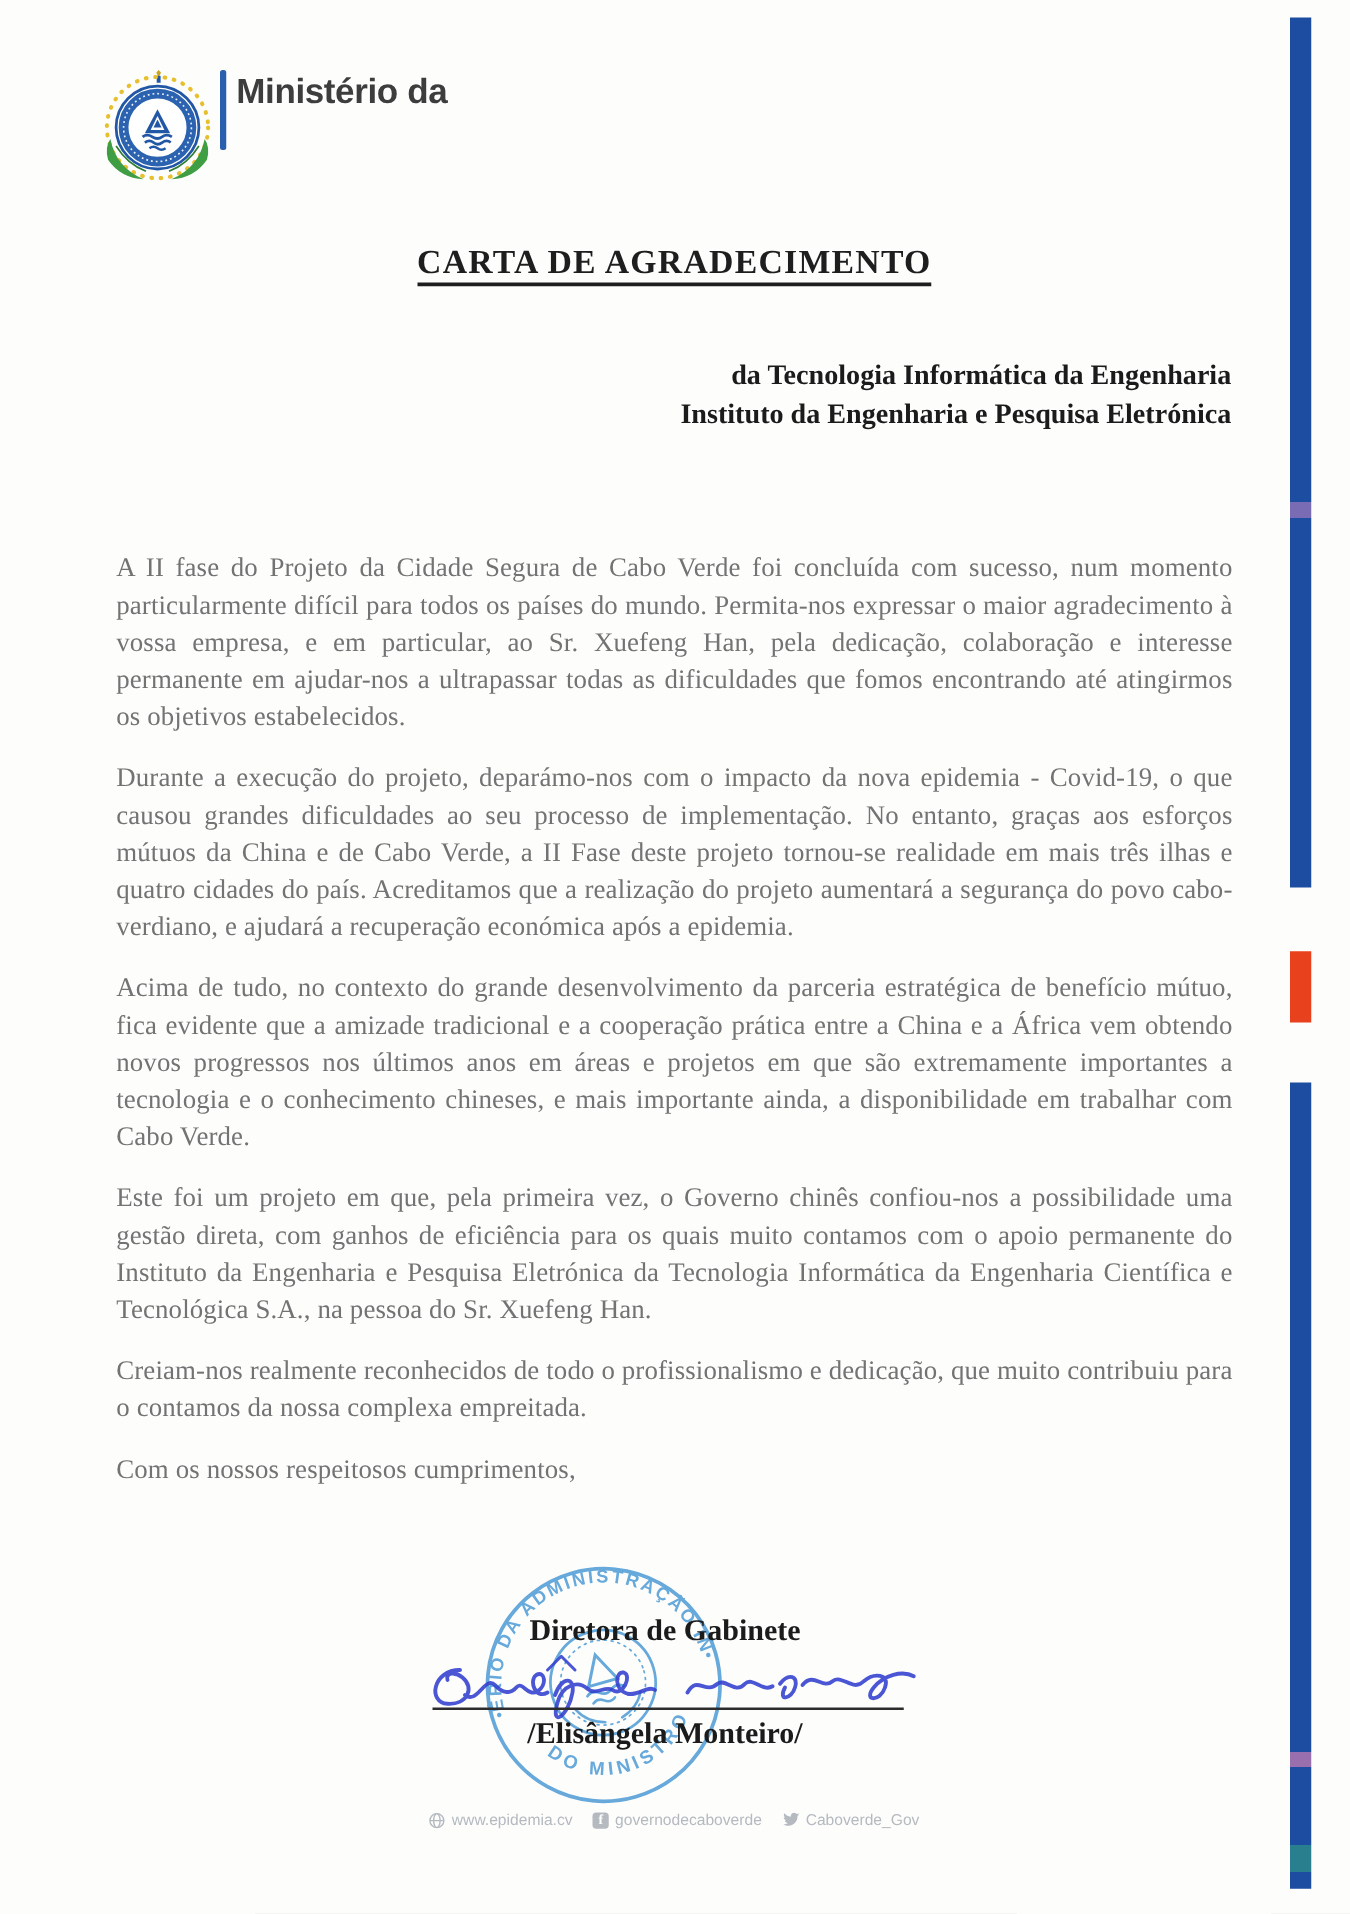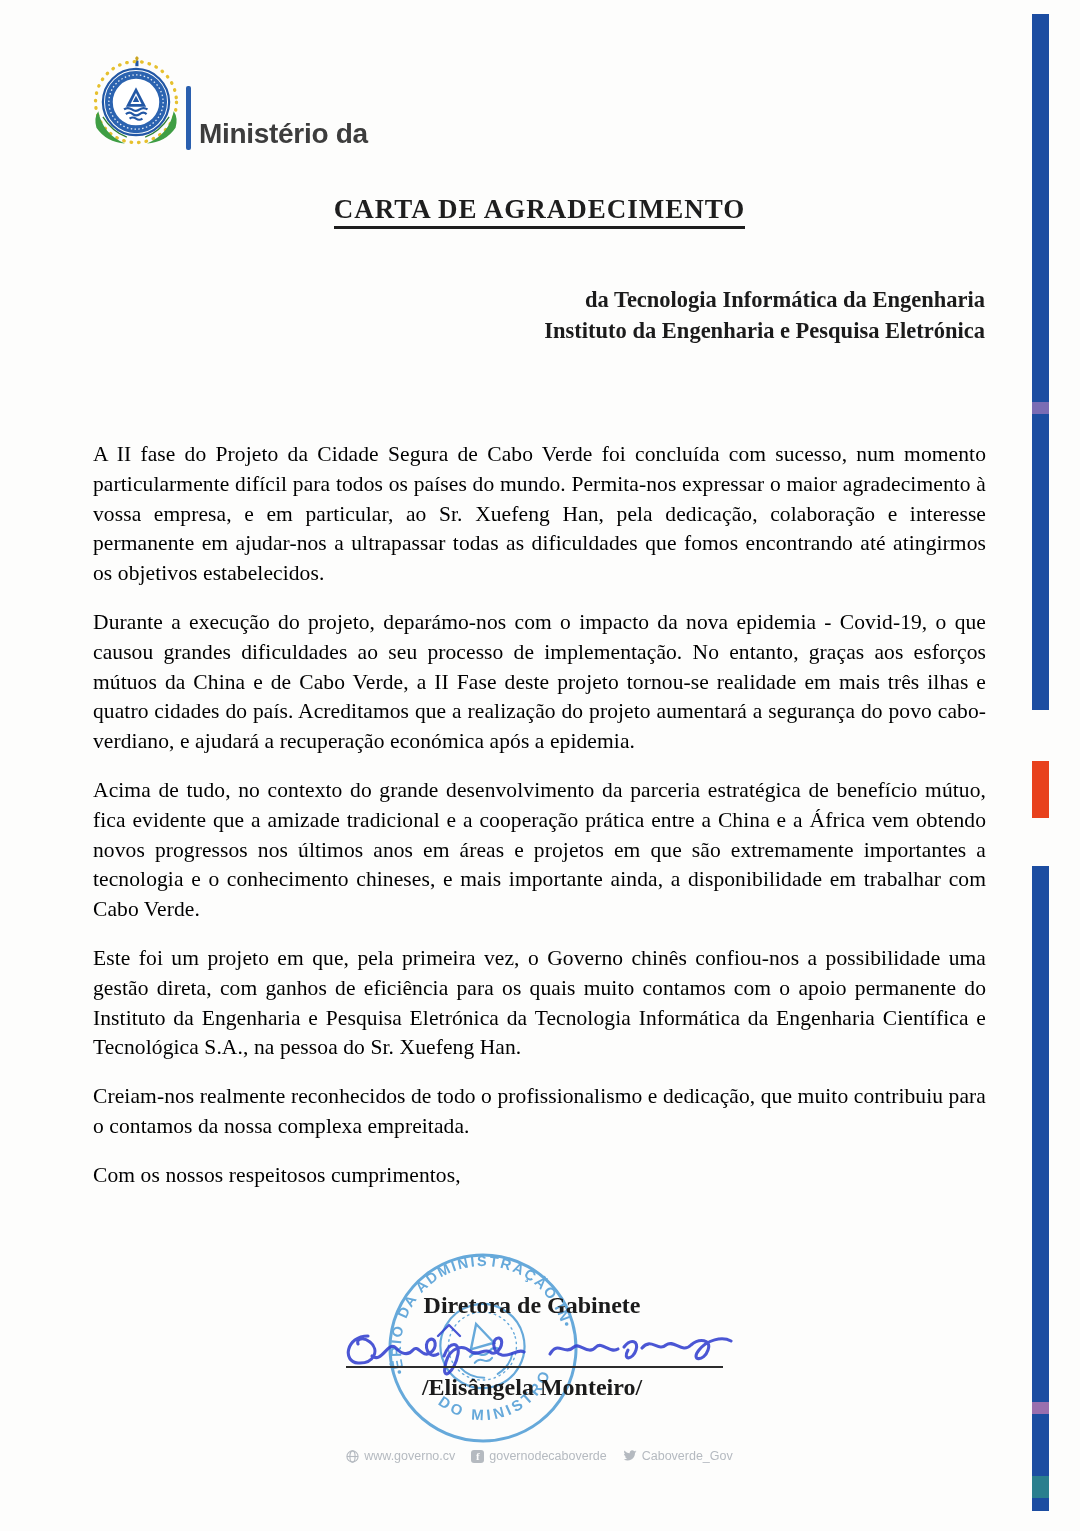--- a/index.html
+++ b/index.html
@@ -12,39 +12,39 @@
   
   .edge-strip{position:absolute; left:1032px; top:0; width:17px; height:1531px;}
   .strip-seg{position:absolute; left:0; width:17px;}
   .seg1{top:14px; height:696px;
     background:linear-gradient(to bottom,#1c4da1 0,#1c4da1 388px,#7a6cb4 388px,#7a6cb4 400px,#1c4da1 400px);}
   .seg2{top:761px; height:57px; background:#e8411d;}
   .seg3{top:866px; height:645px;
     background:linear-gradient(to bottom,#1c4da1 0,#1c4da1 536px,#9a6fae 536px,#9a6fae 548px,#1c4da1 548px,#1c4da1 610px,#2a7f8e 610px,#2a7f8e 632px,#1c4da1 632px);}
 
   
-  .letterhead{position:absolute; left:90px; top:56px; display:flex; align-items:flex-end;}
+  .letterhead{position:absolute; left:80px; top:56px; display:flex; align-items:flex-start;}
   .emblem{width:92px; height:94px;}
   .lh-divider{width:5px; height:64px; background:#2a5fae; margin:0 8px 0 4px; border-radius:2px;}
   .ministry{font-family:"Liberation Sans", sans-serif; font-weight:700; font-size:28px;
     line-height:33px; color:#3d3d3d; letter-spacing:-0.3px;}
 
   
   .title{position:absolute; left:93px; top:194px; width:893px; margin:0; text-align:center;
     font-size:27px; font-weight:700; color:#1e1e1e; letter-spacing:1px;font-family:Liberation Serif, serif;}
   .title span{border-bottom:3px solid #1e1e1e; padding-bottom:2px;}
 
   
   .addressee{position:absolute; right:95px; top:284px; text-align:right;
     font-weight:700; font-size:22.5px; line-height:31px; color:#1b1b1b;}
 
   
   .body-text{position:absolute; left:93px; top:440px; width:893px;}
   .body-text p{margin:0 0 19px 0; text-align:justify; font-size:21.5px; line-height:29.8px;
-    color:#000000; letter-spacing:0.1px;}
+    color:#737373; letter-spacing:0.1px;}
   .body-text p.closing{text-align:left; margin-top:7px;}
 
   
   .stamp{position:absolute; left:378px; top:1243px; width:210px; height:210px; opacity:0.92;}
   .sig-role{position:absolute; left:362px; top:1292px; width:340px; text-align:center;
     font-weight:700; font-size:24px; color:#1b1b1b;}
   .sig-scrawl{position:absolute; left:338px; top:1310px; width:400px; height:75px;}
   .sig-line{position:absolute; left:346px; top:1366px; width:377px; height:2px; background:#2c2c2c;}
   .sig-name{position:absolute; left:362px; top:1374px; width:340px; text-align:center;
     font-weight:700; font-size:24px; color:#1b1b1b;}
@@ -160,21 +160,21 @@
 
   <footer class="foot">
     <span class="f-item">
       <svg width="13" height="13" viewBox="0 0 14 14">
         <g fill="none" stroke="#b5bac0" stroke-width="1.2">
           <circle cx="7" cy="7" r="6"></circle>
           <ellipse cx="7" cy="7" rx="2.8" ry="6"></ellipse>
           <path d="M1,7 H13"></path>
         </g>
       </svg>
-      <span>www.governo.cv</span>
+      <span>www.epidemia.cv</span>
     </span>
     <span class="f-item">
       <span class="fb-badge">f</span>
       <span>governodecaboverde</span>
     </span>
     <span class="f-item">
       <svg width="14" height="12" viewBox="0 0 14 12">
         <path fill="#b5bac0" d="M13.5,1.6 C13,1.9 12.5,2 12,2.1 C12.6,1.7 13,1.2 13.2,0.5 C12.6,0.9 12,1.1 11.3,1.2 C10.8,0.6 10,0.2 9.2,0.2 C7.6,0.2 6.4,1.7 6.7,3.3 C4.6,3.2 2.7,2.2 1.4,0.6 C0.7,1.8 1.1,3.3 2.2,4.1 C1.8,4.1 1.4,4 1,3.8 C1,5 1.9,6.2 3.1,6.4 C2.7,6.5 2.3,6.5 1.9,6.5 C2.2,7.5 3.2,8.3 4.3,8.3 C3.3,9.1 2,9.5 0.7,9.3 C1.9,10.1 3.3,10.5 4.7,10.5 C9.5,10.5 12.2,6.4 12,2.8 C12.6,2.5 13.1,2.1 13.5,1.6 Z"></path>
       </svg>
       <span>Caboverde_Gov</span>

